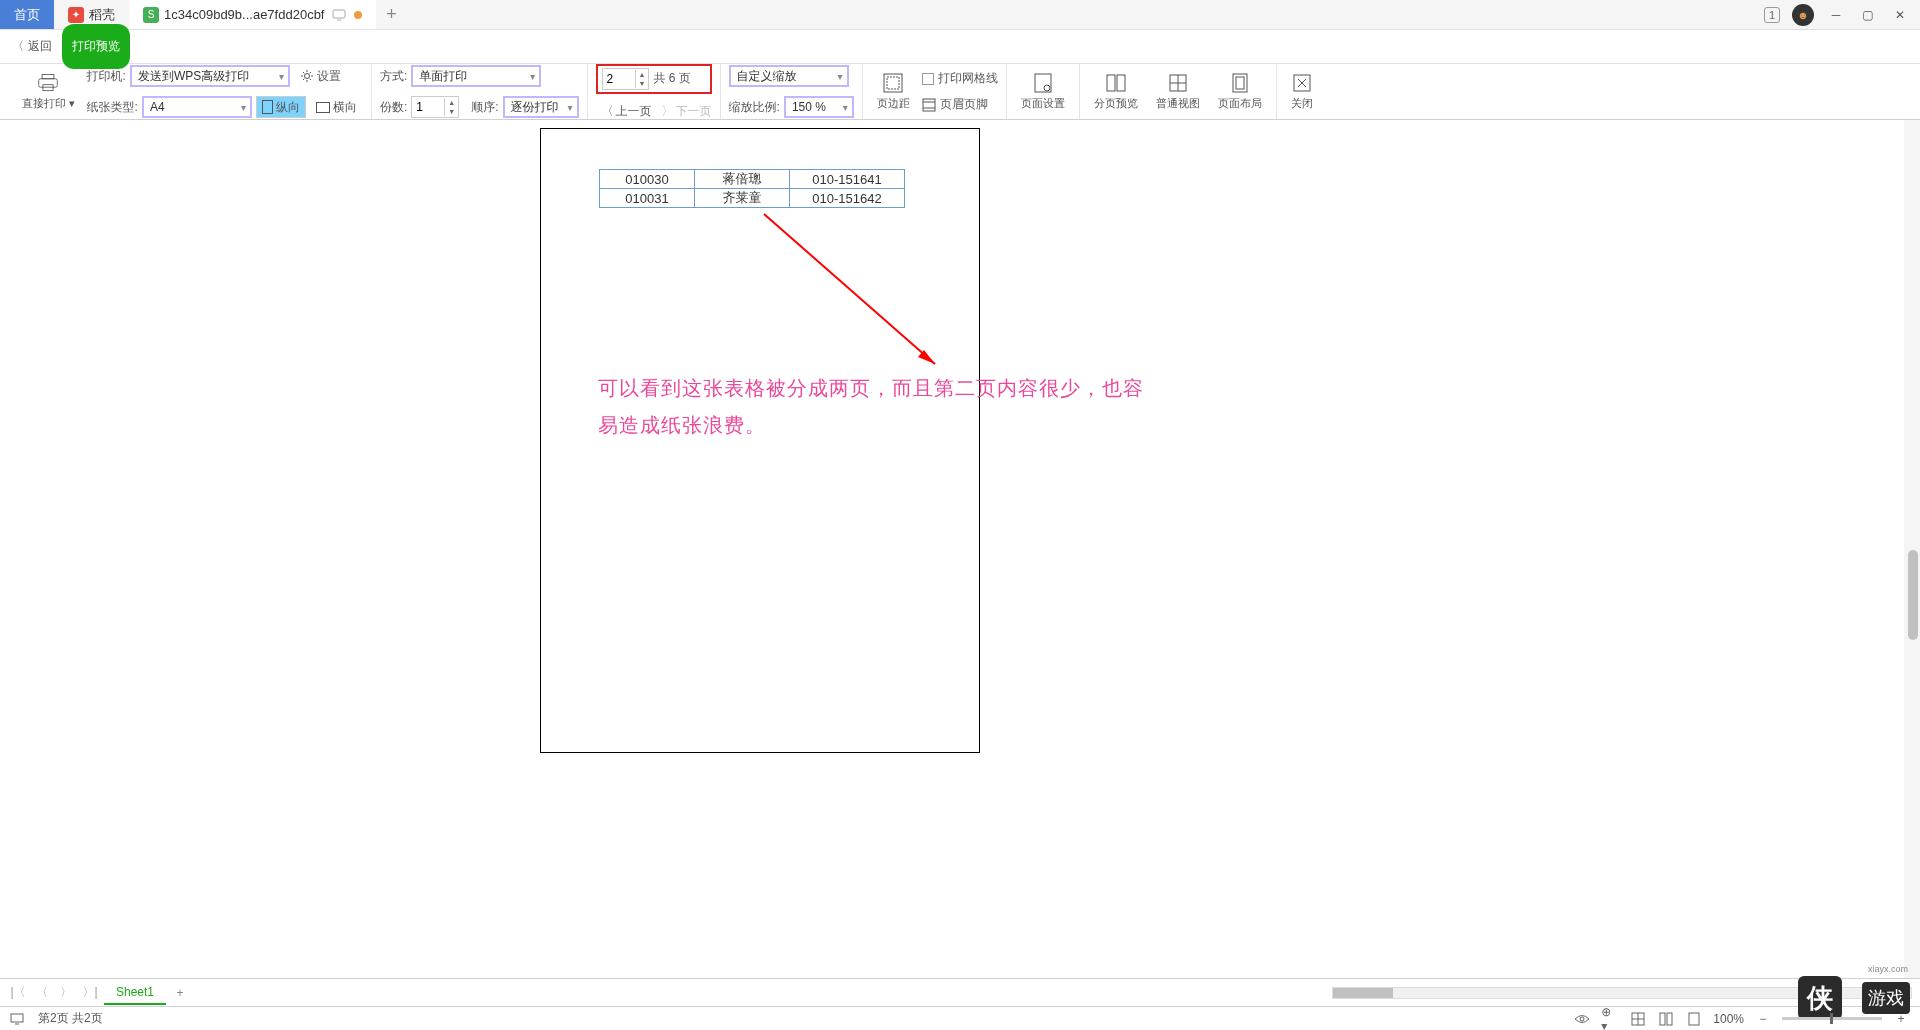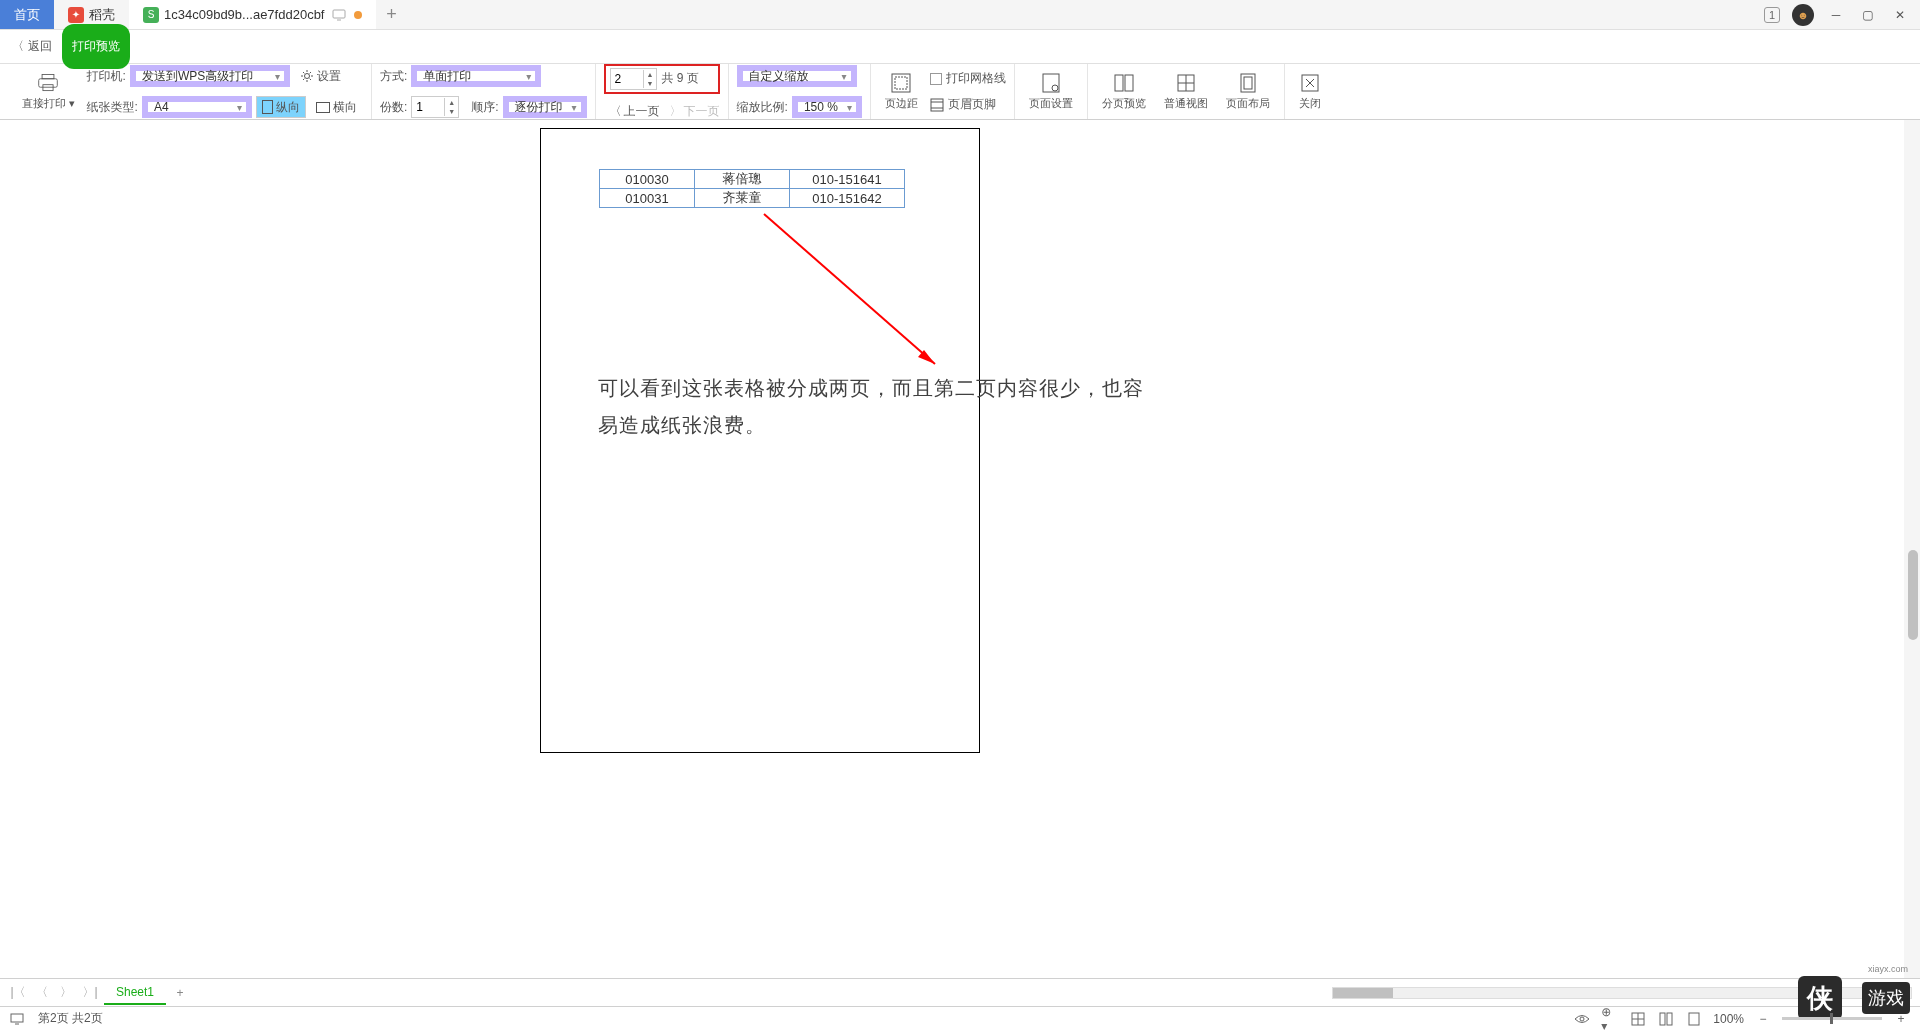--- a/index.html
+++ b/index.html
@@ -27,42 +27,42 @@
 .return-link { display: flex; align-items: center; gap: 4px; color: #555; cursor: pointer; }
 .preview-badge { background: #1aad19; color: #fff; padding: 14px 10px; border-radius: 12px; font-size: 12px; }
 
 
 .toolbar { display: flex; align-items: stretch; height: 56px; border-bottom: 1px solid #d0d0d0; padding: 0 8px; }
 .tb-group { display: flex; align-items: center; padding: 0 8px; border-right: 1px solid #e5e5e5; gap: 6px; }
 .tb-group:last-child { border-right: none; }
 .tb-col { display: flex; flex-direction: column; gap: 9px; justify-content: center; }
 .tb-row { display: flex; align-items: center; gap: 4px; }
 .tb-label { color: #555; font-size: 12px; white-space: nowrap; }
-.tb-select { height: 22px; border: 6px solid #c4b5fd; background: #fff; padding: 0 18px 0 6px; font-size: 12px; position: relative; min-width: 60px; display: flex; align-items: center; }
+.tb-select { height: 22px; border: 2px solid #c4b5fd; background: #fff; padding: 0 18px 0 6px; font-size: 12px; position: relative; min-width: 60px; display: flex; align-items: center; }
 .tb-select::after { content: "▾"; position: absolute; right: 4px; color: #888; font-size: 10px; }
 .tb-spinner { display: flex; align-items: center; height: 22px; border: 1px solid #ccc; background: #fff; }
 .tb-spinner input { border: none; width: 32px; padding: 0 4px; font-size: 12px; outline: none; }
 .tb-spinner-btns { display: flex; flex-direction: column; border-left: 1px solid #ccc; }
 .tb-spinner-btns span { font-size: 7px; line-height: 9px; padding: 0 3px; color: #666; cursor: pointer; }
 .tb-icon-btn { display: flex; flex-direction: column; align-items: center; justify-content: center; gap: 2px; padding: 0 6px; cursor: pointer; }
 .tb-icon-btn .icn { width: 22px; height: 22px; display: flex; align-items: center; justify-content: center; color: #555; }
 .tb-icon-btn .lbl { font-size: 11px; color: #555; white-space: nowrap; }
 .tb-small-btn { display: flex; align-items: center; gap: 3px; height: 22px; padding: 0 5px; cursor: pointer; color: #555; border: 1px solid transparent; }
 .tb-small-btn.boxed { border: 1px solid #ccc; background: #7dd3fc; }
 .page-box { border: 2px solid #d22; padding: 2px 4px; display: flex; align-items: center; gap: 4px; }
 .nav-link { color: #555; cursor: pointer; display: flex; align-items: center; gap: 2px; }
 .nav-link.disabled { color: #bbb; }
 .checkbox { width: 12px; height: 12px; border: 1px solid #999; display: inline-block; }
 
 
 .preview-area { position: relative; height: calc(100vh - 30px - 34px - 56px - 28px - 24px); background: #fff; overflow: hidden; margin-left: 20px; }
 .page-sheet { position: absolute; left: 520px; top: 8px; width: 440px; height: 625px; border: 1.5px solid #000; background: #fff; }
 .data-table { position: absolute; left: 58px; top: 40px; border-collapse: collapse; }
 .data-table td { border: 1px solid #6b9bd1; padding: 0 10px; font-size: 13px; text-align: center; height: 18px; background: #fff; }
-.annotation-text { position: absolute; left: 578px; top: 250px; color: #404040; font-size: 20px; line-height: 1.85; width: 700px; letter-spacing: 1px; }
+.annotation-text { position: absolute; left: 578px; top: 250px; color: #ec4899; font-size: 20px; line-height: 1.85; width: 700px; letter-spacing: 1px; }
 .annotation-svg { position: absolute; left: 0; top: 0; pointer-events: none; }
 .scrollbar-v { position: absolute; right: 0; top: 0; bottom: 0; width: 16px; background: #f5f5f5; }
 .scrollbar-thumb-v { position: absolute; right: 2px; top: 430px; width: 10px; height: 90px; background: #c0c0c0; border-radius: 5px; }
 
 
 .sheet-bar { display: flex; align-items: center; height: 28px; border-top: 1px solid #d0d0d0; padding: 0 8px; gap: 4px; }
 .sheet-nav-btn { width: 20px; height: 20px; display: flex; align-items: center; justify-content: center; color: #999; cursor: pointer; }
 .sheet-tab { padding: 4px 12px; color: #1aad19; border-bottom: 2px solid #1aad19; font-size: 12px; cursor: pointer; }
 .sheet-add { width: 20px; color: #888; cursor: pointer; text-align: center; }
 .sheet-scroll { margin-left: auto; display: flex; align-items: center; gap: 4px; }
@@ -208,21 +208,21 @@
   <div class="tb-group">
     <div class="tb-col">
       <div class="tb-row page-box">
         <div class="tb-spinner">
           <input value="2" style="">
           <div class="tb-spinner-btns">
               <span>▲</span>
               <span>▼</span>
             </div>
         </div>
-        <span class="tb-label">共 9 页</span>
+        <span class="tb-label">共 6 页</span>
       </div>
       <div class="tb-row" style="gap:10px;padding-left:6px">
         <span class="nav-link">
             <span>〈</span>
             <span>上一页</span>
           </span>
         <span class="nav-link disabled">
             <span>〉</span>
             <span>下一页</span>
           </span>

